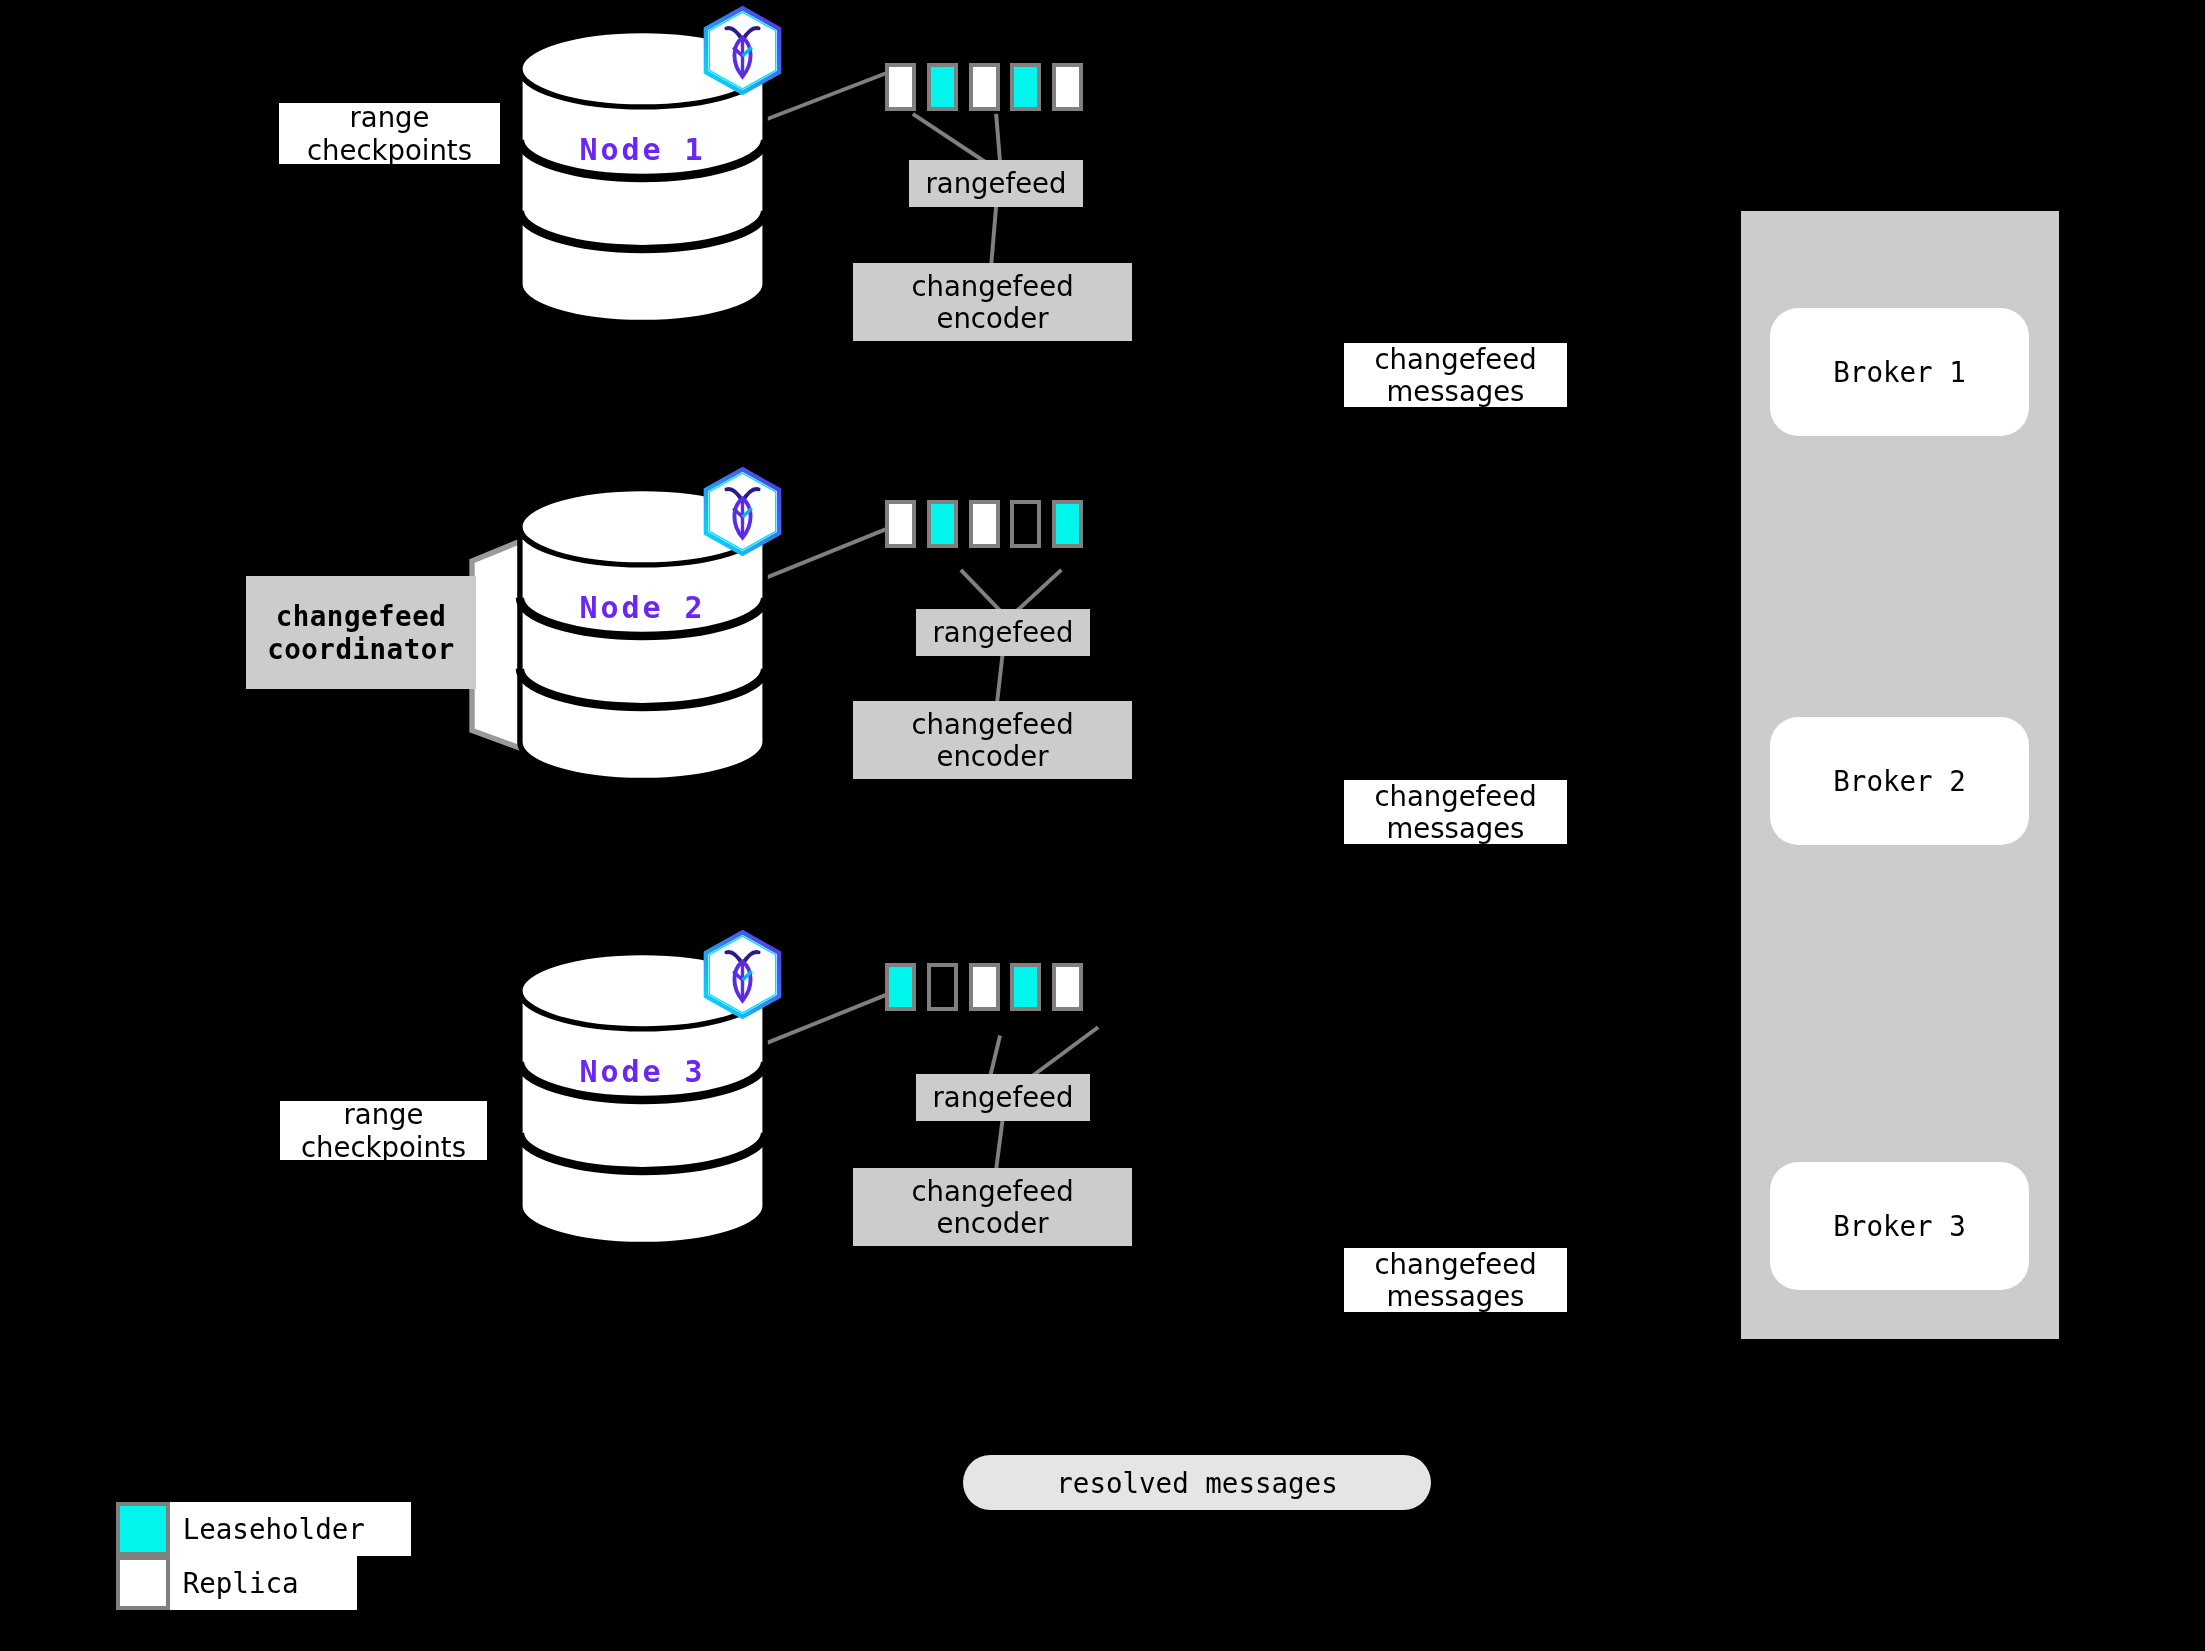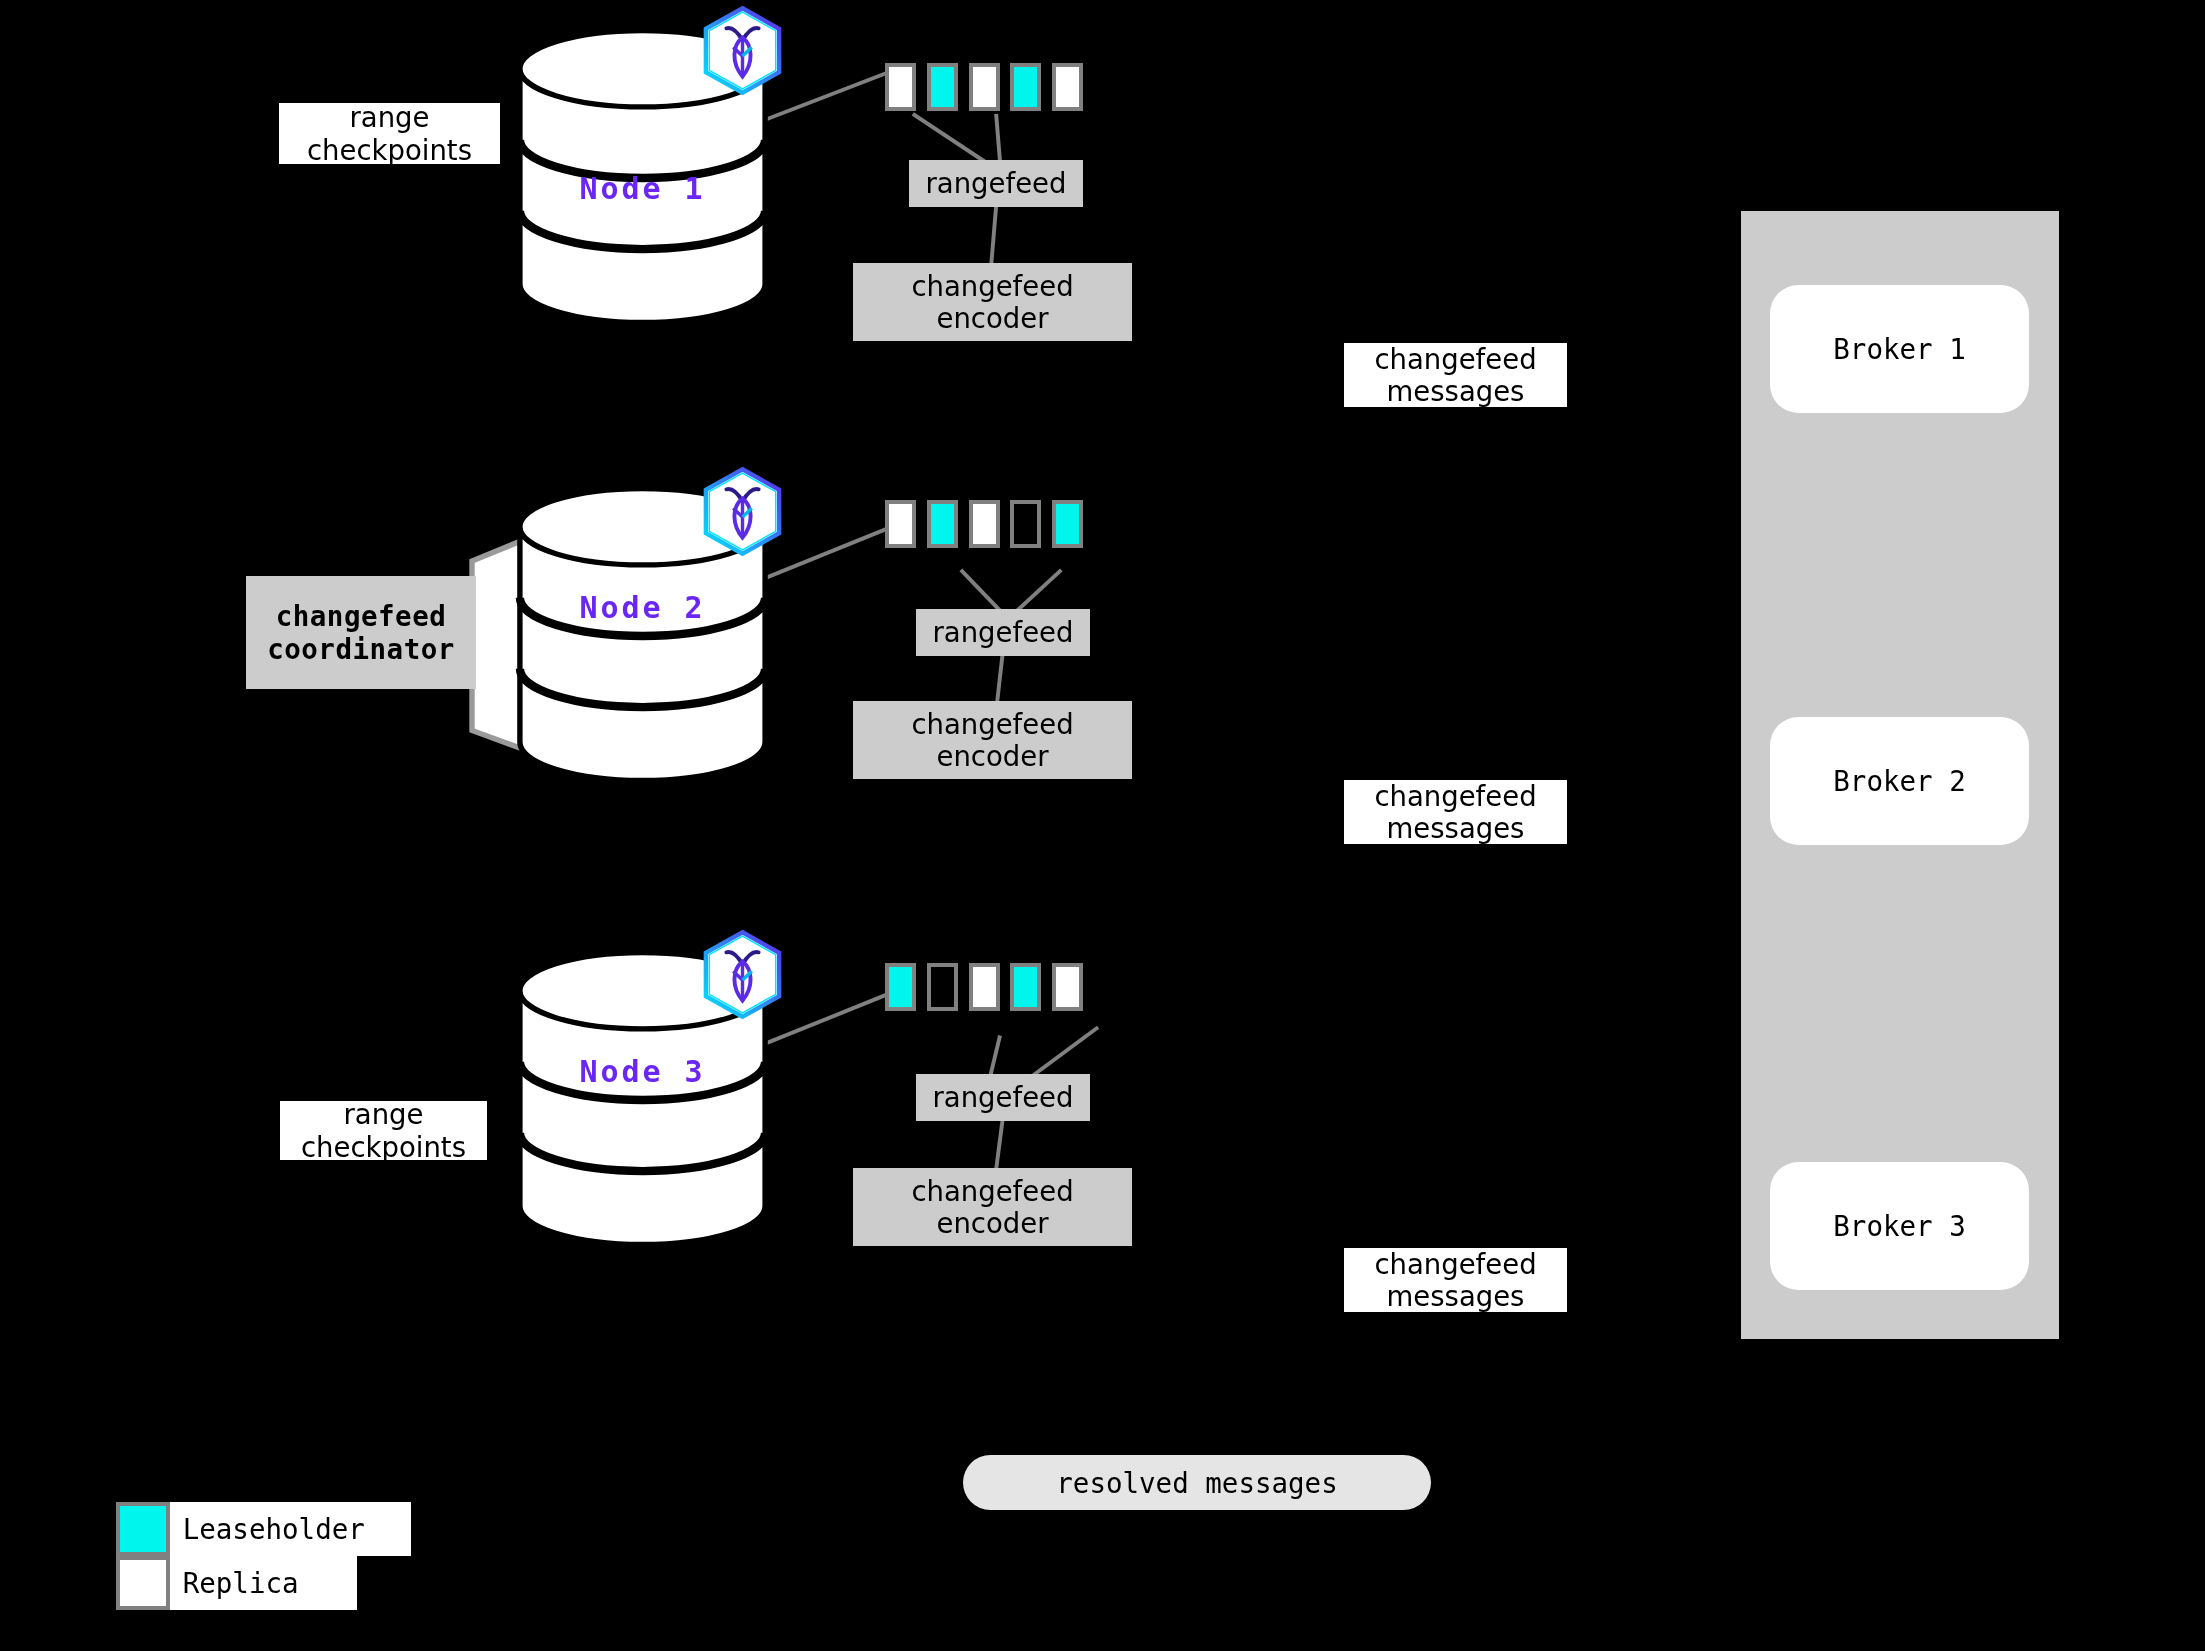--- a/index.html
+++ b/index.html
@@ -133,21 +133,21 @@
     </g>
   </svg>
 
   <div class="cyl" style="left:515px;top:27px;">
     <svg viewBox="0 0 520 610" preserveAspectRatio="none">
       <path d="M10,85 L10,525 A250,78 0 0 0 510,525 L510,85 Z" fill="#fff" stroke="#000" stroke-width="11"></path>
       <ellipse cx="260" cy="85" rx="250" ry="78" fill="#fff" stroke="#000" stroke-width="11"></ellipse>
       <path d="M10,230 A250,78 0 0 0 510,230" fill="none" stroke="#000" stroke-width="17"></path>
       <path d="M10,375 A250,78 0 0 0 510,375" fill="none" stroke="#000" stroke-width="17"></path>
     </svg>
-    <div class="node-label" style="top:105px;margin-top:39px;">Node 1</div>
+    <div class="node-label" style="top:105px;">Node 1</div>
   </div>
   <div class="hexbadge" style="left:701px;top:4.9px;">
     <svg viewBox="0 0 170 185">
       <defs>
         <linearGradient id="hg1" x1="0" y1="1" x2="1" y2="0">
           <stop offset="0%" stop-color="#00E5FF"></stop>
             <stop offset="100%" stop-color="#5B2BE8"></stop>
         </linearGradient>
       </defs>
       <polygon points="85,6 160,48 160,137 85,179 10,137 10,48" fill="#fff" stroke="url(#hg1)" stroke-width="9"></polygon>
@@ -274,21 +274,21 @@
     <span>range</span>
     <span>checkpoints</span>
   </div>
   <div class="whitebox" style="left:1344px;top:1248px;width:223px;height:64px;flex-direction:column;">
     <span>changefeed</span>
     <span>messages</span>
   </div>
 
 
   <div class="broker-panel" style="left:1741px;top:211px;width:318px;height:1128px;">
-    <div class="broker" style="left:29px;top:74px;width:259px;height:128px;">Broker 1</div>
+    <div class="broker" style="left:29px;top:97px;width:259px;height:128px;">Broker 1</div>
     <div class="broker" style="left:29px;top:506px;width:259px;height:128px;">Broker 2</div>
     <div class="broker" style="left:29px;top:951px;width:259px;height:128px;">Broker 3</div>
   </div>
 
   <div class="pill" style="left:963px;top:1455px;width:468px;height:55px;">resolved messages</div>
 
   <div class="legend" style="left:116px;top:1502px;width:304px;height:113px;">
     <div class="legend-row" style="left:0;top:0;">
       <div class="legend-swatch lease"></div>
       <div class="legend-text" style="width:216px;height:54px;">Leaseholder</div>

